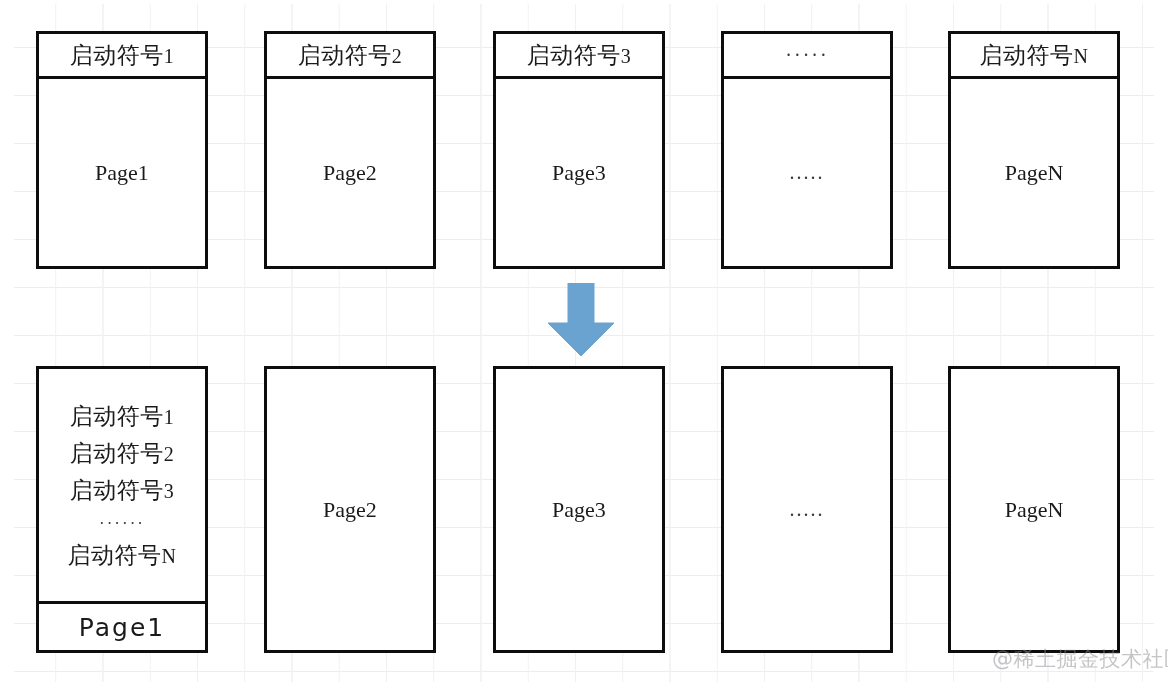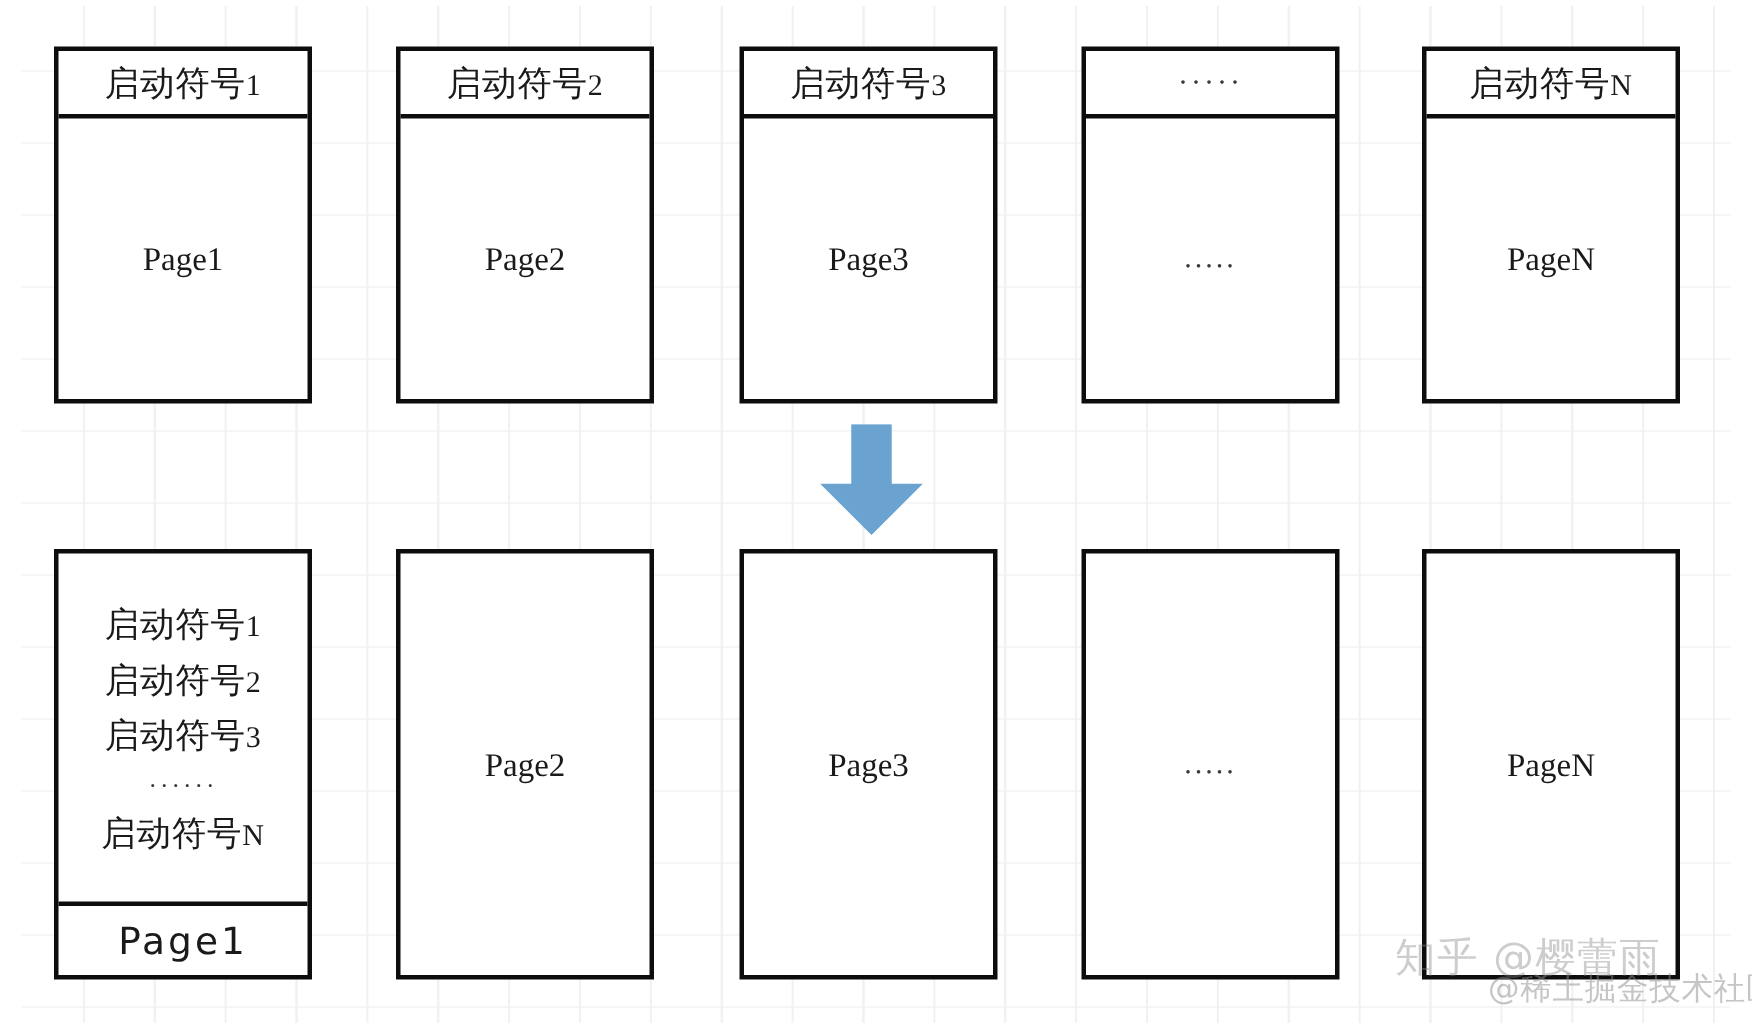--- a/index.html
+++ b/index.html
@@ -271,15 +271,14 @@
       <span class="dots">.....</span>
     </div>
   </div>
 
   <div class="box" style="left:948px; top:366px; width:172px; height:287px;">
     <div class="box-body">
       <span class="page-label">PageN</span>
     </div>
   </div>
 
-  <div class="wm" id="wm-zhihu">知乎 @樱蕾雨</div>
   <div class="wm" id="wm-juejin">@稀土掘金技术社区</div>
 </div>
 
 </body></html>

